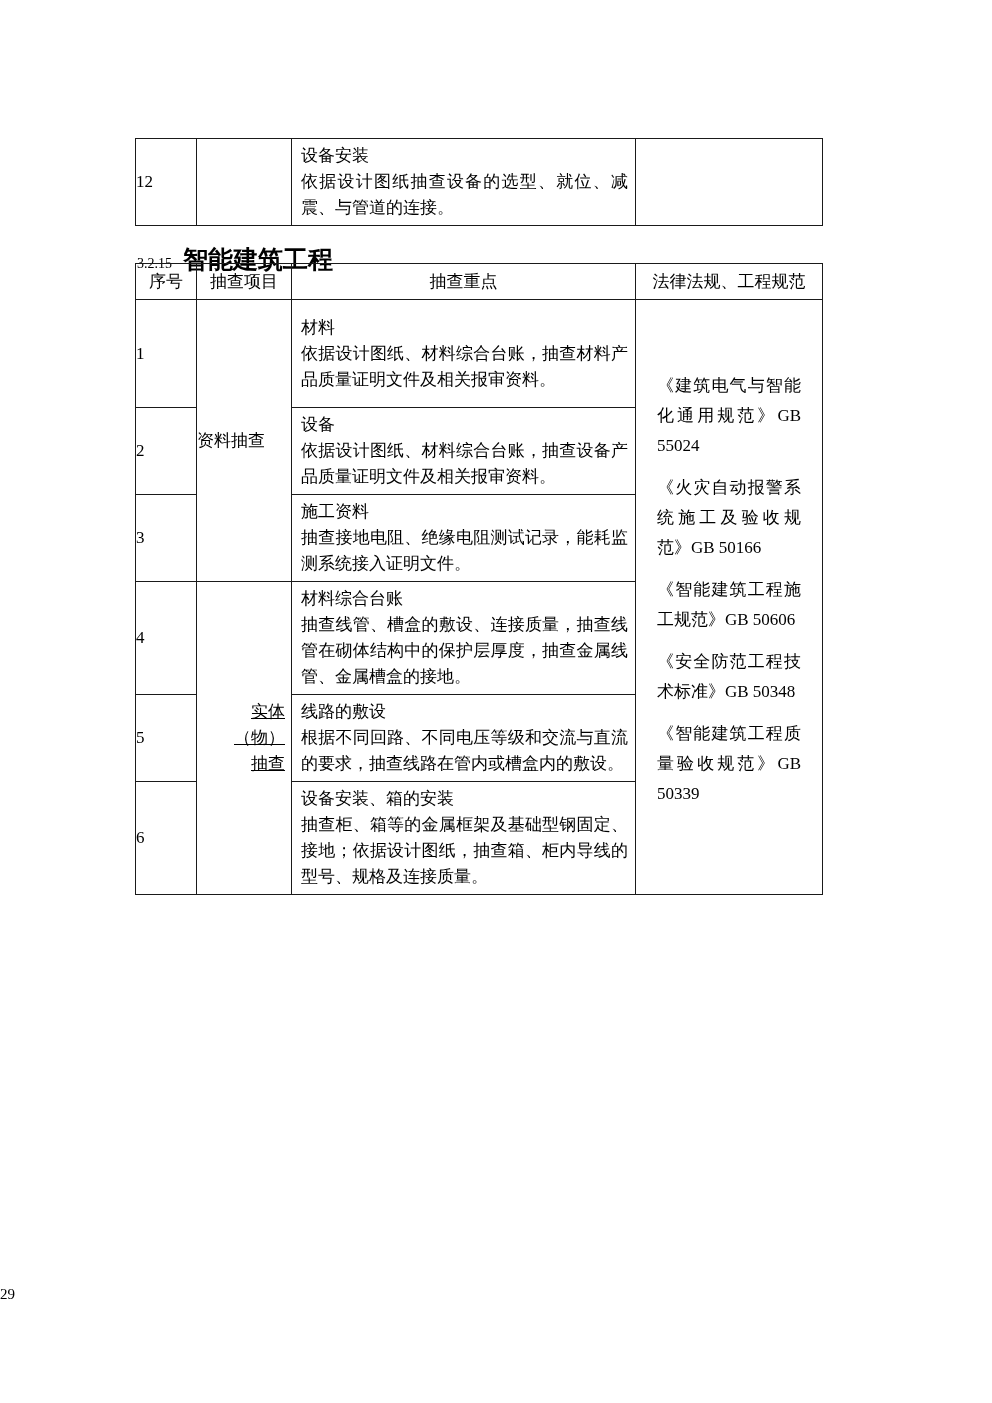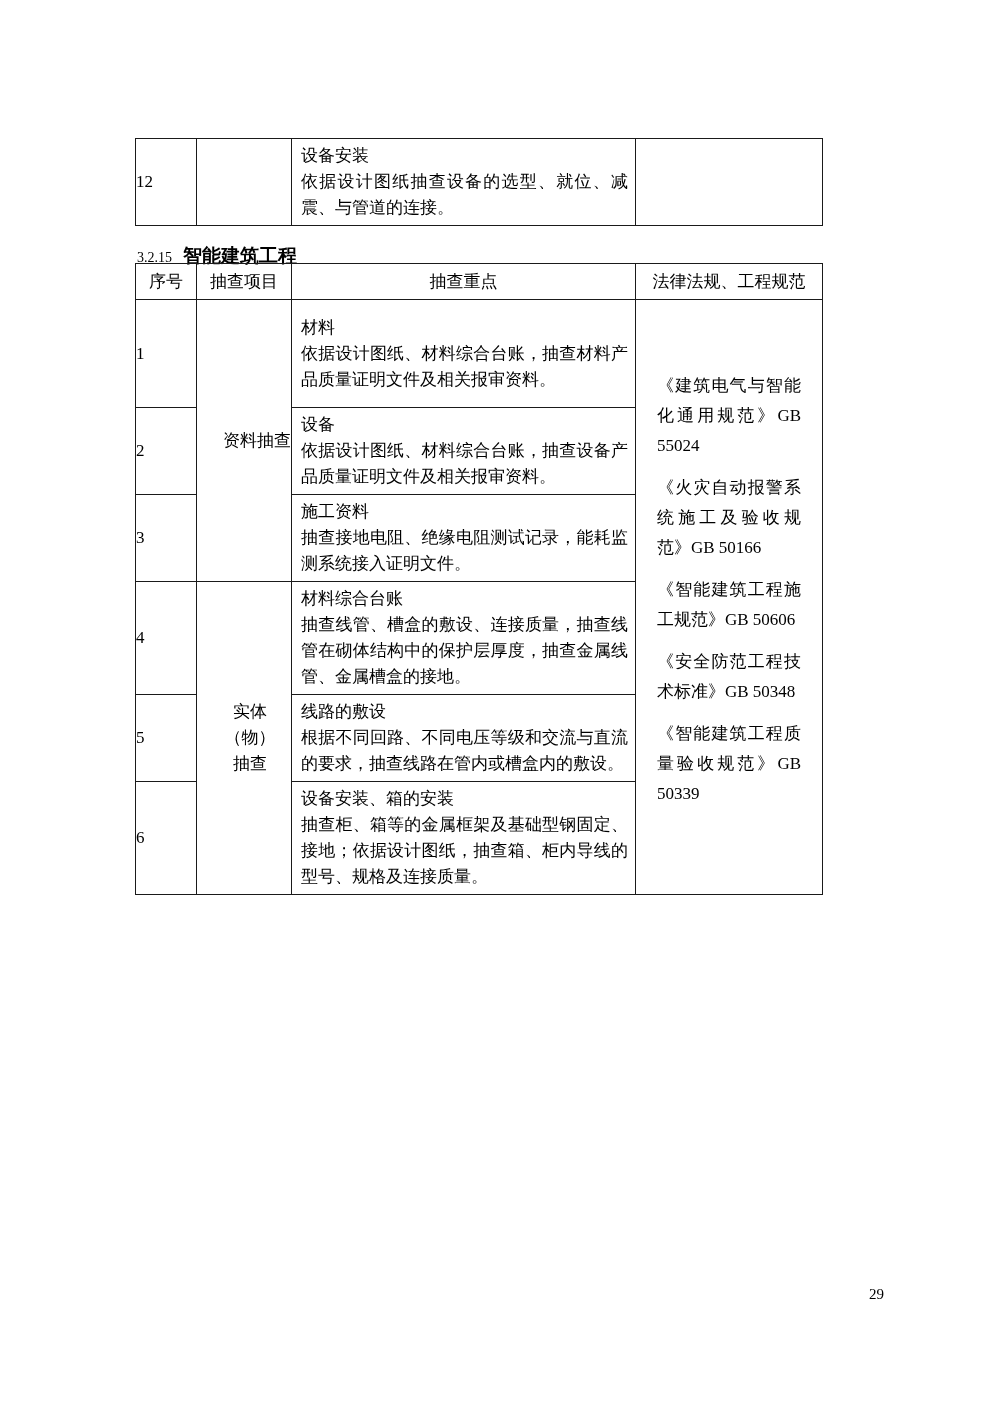--- a/index.html
+++ b/index.html
@@ -17,22 +17,22 @@
     table-layout: fixed;
     width: 687px;
   }
   table.doc-table td, table.doc-table th {
     border: 1.5px solid #1a1a1a;
     vertical-align: middle;
     font-size: 17px;
     font-weight: normal;
   }
   td.cell-no { }
-  td.cell-item { text-align: right; }
-  td.cell-item-left { text-align: center; padding-left: 18px; padding-right: 6px; }
+  td.cell-item { text-align: left; }
+  td.cell-item-left { text-align: right; padding-left: 18px; padding-right: 6px; text-decoration: underline; }
   td.cell-focus {
     padding: 4px 7px 4px 9px;
     line-height: 26px;
     text-align: left;
     margin-top: 32px;
   }
   td.cell-focus .focus-body { text-align: justify; }
   td.cell-reg {
     padding: 0 9px 14px 9px;
     line-height: 30px;
@@ -47,25 +47,25 @@
     font-weight: bold;
     font-size: 16.5px;
     text-align: center;
   }
 
   
   .top-table-wrap   { position: absolute; left: 135px; top: 138px; }
   .section-heading  { position: absolute; left: 137px; top: 243px;
                       display: flex; align-items: baseline; gap: 11px; }
   .section-number   { font-size: 14px; font-family: "Liberation Serif", serif; }
-  .section-title    { font-size: 19px; font-weight: bold;
+  .section-title    { font-size: 25px; font-weight: bold;
                       font-family: Liberation Serif, serif; }
   .main-table-wrap  { position: absolute; left: 135px; top: 263px; }
   .page-number      { position: absolute; left: 0; top: 1286px; width: 884px;
-                      text-align: right; font-size: 15px; }
+                      text-align: left; font-size: 15px; }
 
   .group-label-line { line-height: 26px; }
 </style>
 </head>
 <body>
 
 <div class="top-table-wrap">
   <table class="doc-table">
     <colgroup>
       <col style="width:61px">

